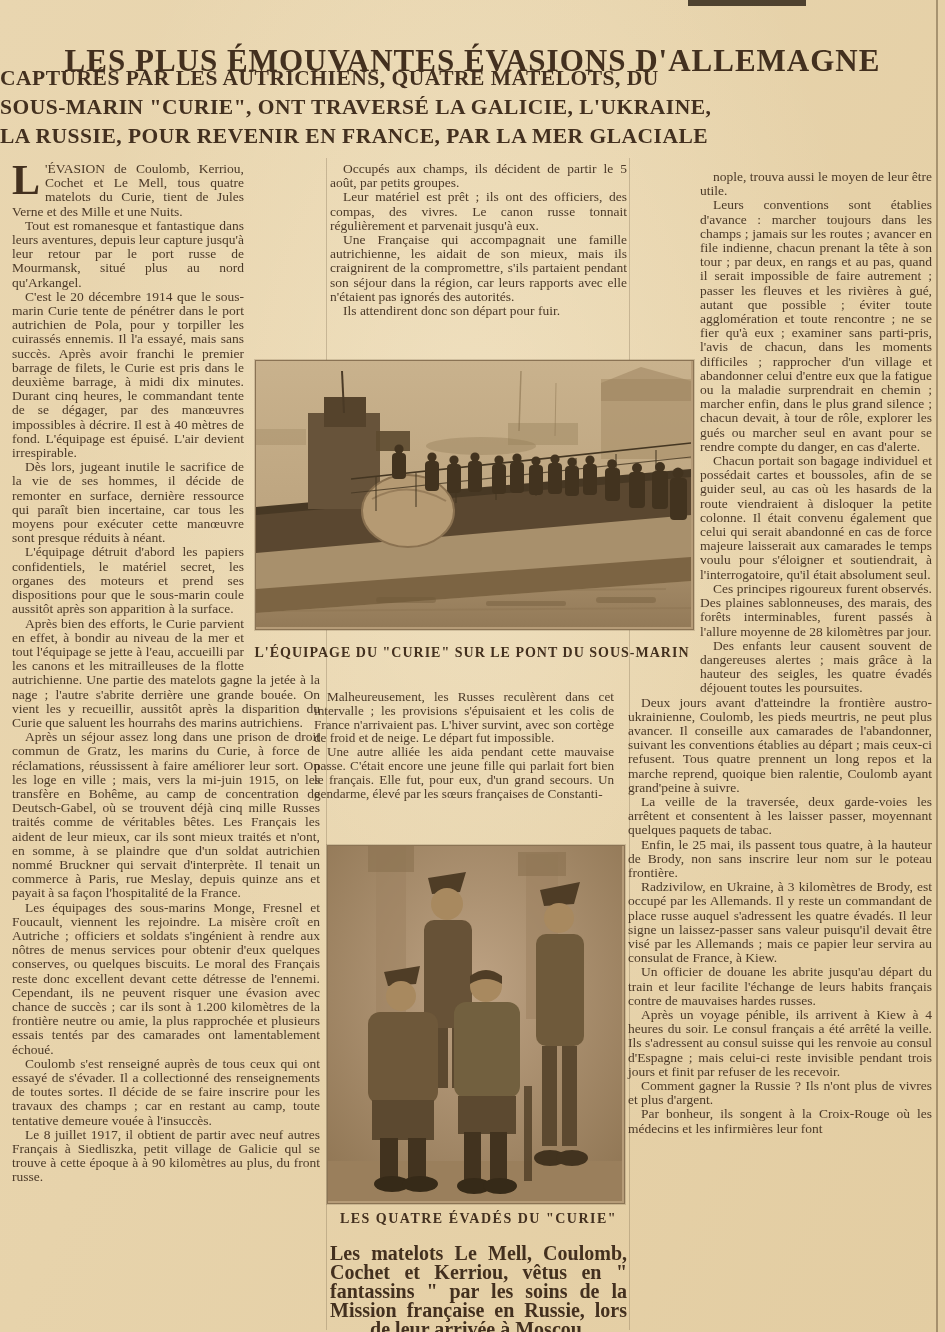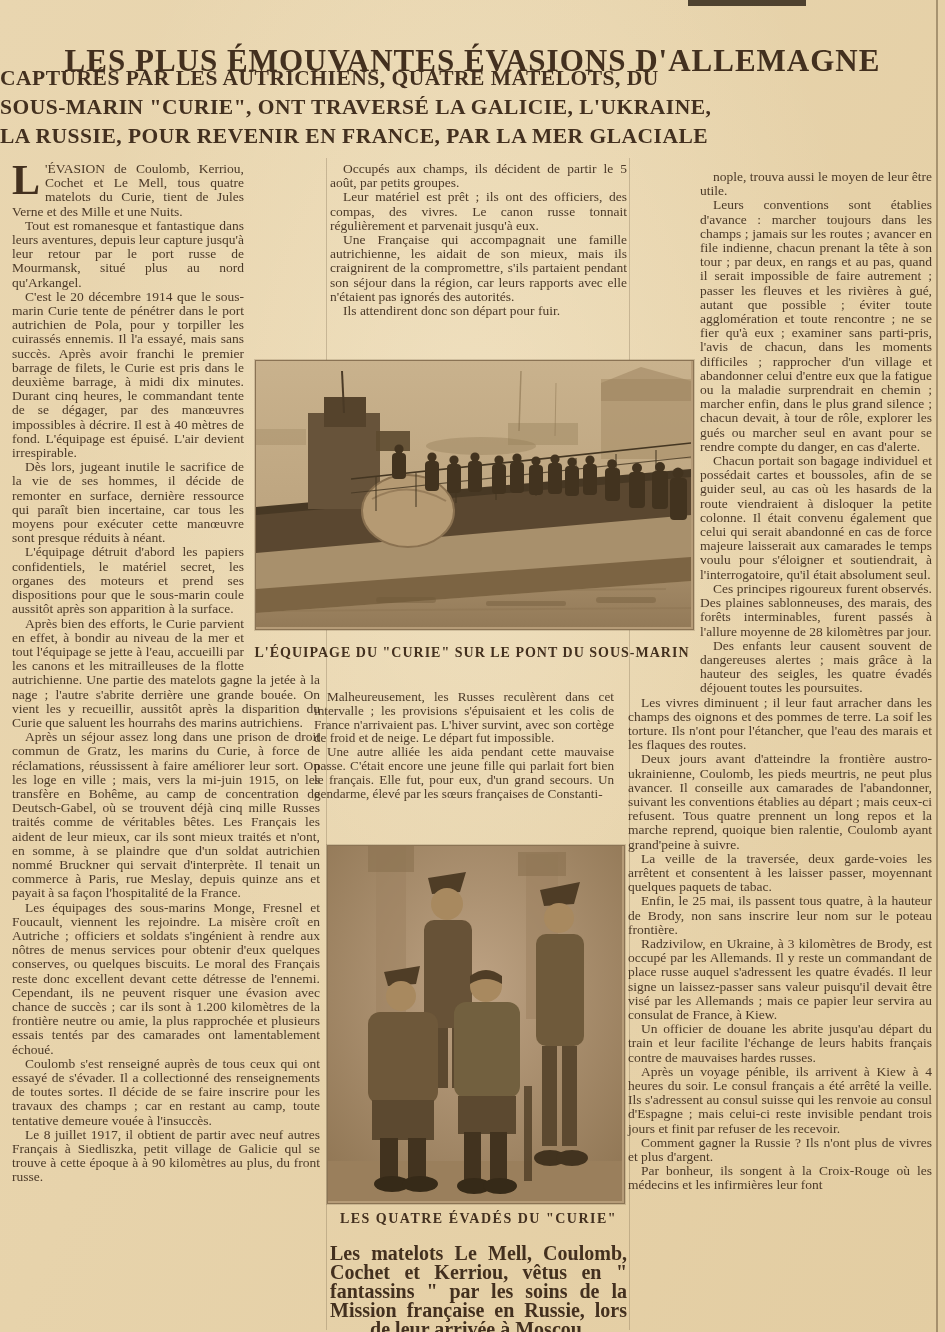--- a/index.html
+++ b/index.html
@@ -266,21 +266,20 @@
   <div class="caption2-text">Les matelots Le Mell, Coulomb, Cochet et Kerriou, vêtus en " fantassins " par les soins de la Mission française en Russie, lors de leur arrivée à Moscou.</div>
 
   <div class="col col3">
     <div class="spacer-l"></div>
     <div>
         <p class="para">nople, trouva aussi le moyen de leur être utile.</p>
         <p class="para">Leurs conventions sont établies d'avance : marcher toujours dans les champs ; jamais sur les routes ; avancer en file indienne, chacun prenant la tête à son tour ; par deux, en rangs et au pas, quand il serait impossible de faire autrement ; passer les fleuves et les rivières à gué, autant que possible ; éviter toute agglomération et toute rencontre ; ne se fier qu'à eux ; examiner sans parti-pris, l'avis de chacun, dans les moments difficiles ; rapprocher d'un village et abandonner celui d'entre eux que la fatigue ou la maladie surprendrait en chemin ; marcher enfin, dans le plus grand silence ; chacun devait, à tour de rôle, explorer les gués ou marcher seul en avant pour se rendre compte du danger, en cas d'alerte.</p>
         <p class="para">Chacun portait son bagage individuel et possédait cartes et boussoles, afin de se guider seul, au cas où les hasards de la route viendraient à disloquer la petite colonne. Il était convenu également que celui qui serait abandonné en cas de force majeure laisserait aux camarades le temps voulu pour s'éloigner et soutiendrait, à l'interrogatoire, qu'il était absolument seul.</p>
         <p class="para">Ces principes rigoureux furent observés. Des plaines sablonneuses, des marais, des forêts interminables, furent passés à l'allure moyenne de 28 kilomètres par jour.</p>
         <p class="para">Des enfants leur causent souvent de dangereuses alertes ; mais grâce à la hauteur des seigles, les quatre évadés déjouent toutes les poursuites.</p>
-        <p class="para">Les vivres diminuent ; il leur faut arracher dans les champs des oignons et des pommes de terre. La soif les torture. Ils n'ont pour l'étancher, que l'eau des marais et les flaques des routes.</p>
         <p class="para">Deux jours avant d'atteindre la frontière austro-ukrainienne, Coulomb, les pieds meurtris, ne peut plus avancer. Il conseille aux camarades de l'abandonner, suivant les conventions établies au départ ; mais ceux-ci refusent. Tous quatre prennent un long repos et la marche reprend, quoique bien ralentie, Coulomb ayant grand'peine à suivre.</p>
         <p class="para">La veille de la traversée, deux garde-voies les arrêtent et consentent à les laisser passer, moyennant quelques paquets de tabac.</p>
         <p class="para">Enfin, le 25 mai, ils passent tous quatre, à la hauteur de Brody, non sans inscrire leur nom sur le poteau frontière.</p>
         <p class="para">Radzivilow, en Ukraine, à 3 kilomètres de Brody, est occupé par les Allemands. Il y reste un commandant de place russe auquel s'adressent les quatre évadés. Il leur signe un laissez-passer sans valeur puisqu'il devait être visé par les Allemands ; mais ce papier leur servira au consulat de France, à Kiew.</p>
         <p class="para">Un officier de douane les abrite jusqu'au départ du train et leur facilite l'échange de leurs habits français contre de mauvaises hardes russes.</p>
         <p class="para">Après un voyage pénible, ils arrivent à Kiew à 4 heures du soir. Le consul français a été arrêté la veille. Ils s'adressent au consul suisse qui les renvoie au consul d'Espagne ; mais celui-ci reste invisible pendant trois jours et finit par refuser de les recevoir.</p>
         <p class="para">Comment gagner la Russie ? Ils n'ont plus de vivres et plus d'argent.</p>
         <p class="para">Par bonheur, ils songent à la Croix-Rouge où les médecins et les infirmières leur font</p>
       </div>
   </div>

